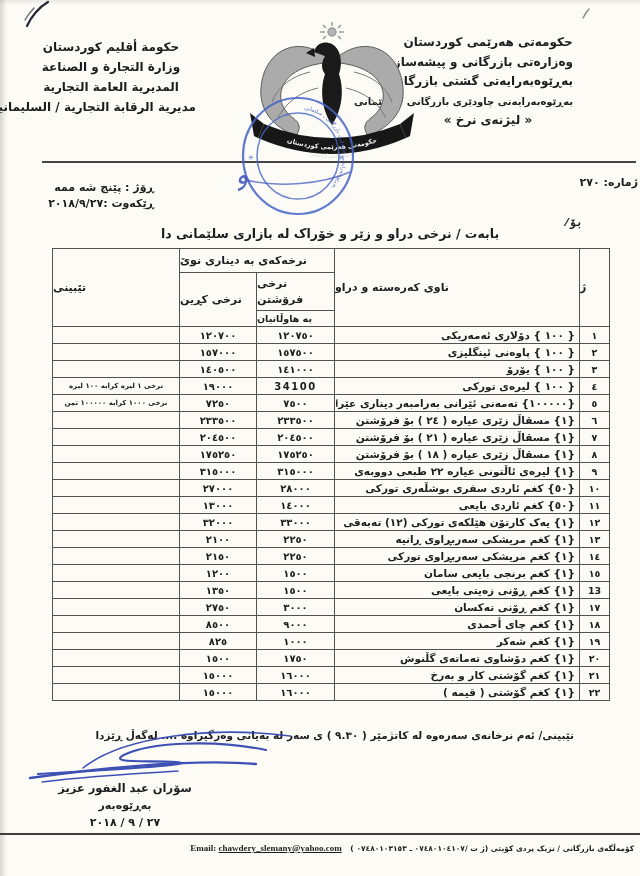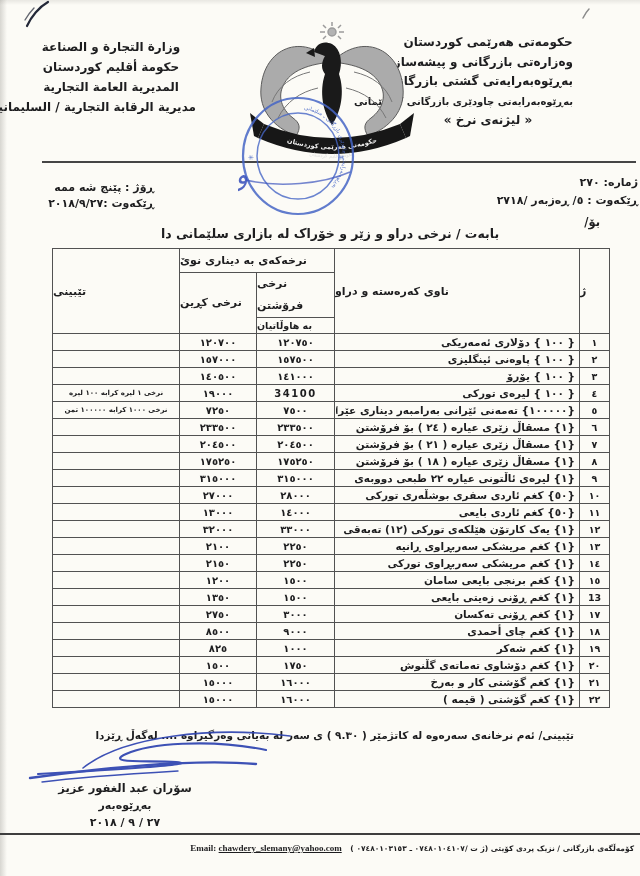--- a/index.html
+++ b/index.html
@@ -19,36 +19,36 @@
 
   .divider{position:absolute;left:42px;top:161px;width:594px;height:2px;background:#454545;z-index:1;}
 
   .emblem{position:absolute;left:250px;top:22px;width:165px;height:152px;z-index:2;}
   .stamp{position:absolute;left:238px;top:94px;width:130px;height:126px;z-index:3;}
 
   .meta-left{position:absolute;left:30px;top:180px;width:124px;direction:rtl;text-align:right;
         font-weight:bold;font-size:11px;line-height:16px;white-space:nowrap;}
   .meta-right{position:absolute;left:423px;top:174px;width:215px;direction:rtl;text-align:right;
         font-weight:bold;font-size:11px;line-height:18px;white-space:nowrap;}
-  .to-line{position:absolute;right:40px;top:215px;direction:rtl;font-weight:bold;font-size:11.5px;}
+  .to-line{position:absolute;right:57px;top:215px;direction:rtl;font-weight:bold;font-size:11.5px;font-family:Liberation Mono, monospace;}
 
   .doc-title{position:absolute;left:120px;top:226px;width:420px;text-align:center;direction:rtl;
         font-weight:bold;font-size:12.5px;white-space:nowrap;z-index:2;}
 
   
   .price-table{position:absolute;left:52px;top:248px;width:557px;border-collapse:collapse;
         table-layout:fixed;direction:rtl;z-index:2;}
   .price-table th,.price-table td{border:1px solid #525252;padding:0;overflow:hidden;}
   .w-no{width:30px}.w-item{width:245px}.w-sell{width:78px}.w-buy{width:77px}.w-notes{width:127px}
   .price-table thead th{font-weight:bold;text-align:left;vertical-align:middle;}
   .h1 th{height:23px;font-size:11px;}
   .th-no{font-size:12px;}
   .th-item{font-size:11.5px;}
   .th-notes{font-size:11.5px;}
-  .h2 th{height:37px;font-size:11px;line-height:22px;}
+  .h2 th{height:37px;font-size:11px;line-height:16px;}
   .h3 th{height:15px;font-size:9.5px;font-weight:bold;}
   .price-table tbody tr{height:17px;}
   .price-table tbody td{vertical-align:middle;font-weight:bold;}
   .price-table td.c0{text-align:center;font-size:9.5px;}
   .price-table td.c1{font-size:10.5px;padding:0 4px;white-space:nowrap;border-radius:7px;}
   .price-table td.c2,.price-table td.c3{text-align:center;font-size:10px;letter-spacing:1.5px;}
   .price-table td.c4{text-align:center;font-size:7px;white-space:nowrap;}
 
   .closing-note{position:absolute;right:66px;top:729px;direction:rtl;text-align:right;white-space:nowrap;
         font-weight:bold;font-size:10.5px;z-index:1;}
@@ -88,22 +88,22 @@
 
   <div class="header-right">
     <div>حكومه‌تی هه‌رێمی كوردستان</div>
     <div>وه‌زاره‌تی بازرگانی و پیشه‌سازی</div>
     <div>به‌ڕێوه‌به‌رایه‌تی گشتی بازرگانی</div>
     <div class="l3">به‌ڕێوه‌به‌رایه‌تی چاودێری بازرگانی / سلێمانی</div>
     <div>« لیژنه‌ی نرخ »</div>
   </div>
 
   <div class="header-left">
+    <div>حكومة أقليم كوردستان</div>
     <div>وزارة التجارة و الصناعة</div>
-    <div>حكومة أقليم كوردستان</div>
     <div>المديرية العامة التجارية</div>
     <div>مديرية الرقابة التجارية / السليمانية</div>
   </div>
 
   <div class="divider"></div>
 
   <svg class="emblem" viewBox="0 0 165 152">
     <g stroke="#9c9c9c" stroke-width="1.5" fill="#b3b3b3">
       <circle cx="82" cy="10" r="4"></circle>
       <path d="M82,0 L82,4 M73,3 L76,6 M91,3 L88,6 M70,10 L75,10 M94,10 L89,10 M73,17 L76,14 M91,17 L88,14" fill="none"></path>
@@ -141,21 +141,20 @@
     <text x="8" y="80" font-size="27" font-style="italic" fill="#3a52bd" opacity="0.88" transform="rotate(-10 60 66)" direction="rtl">وه‌رچوو</text>
     <path d="M8,86 C40,94 85,90 112,78" stroke="#3a52bd" stroke-width="1.5" fill="none" opacity="0.7"></path>
   </svg>
 
   <div class="meta-left">
     <div>ڕۆژ : پێنج شه ممه</div>
     <div>ڕێكه‌وت :٢٠١٨/٩/٢٧</div>
   </div>
   <div class="meta-right">
     <div>ژماره: ٢٧٠</div>
-    <div>ڕێكه‌وت : ٥/ ڕه‌زبه‌ر /٢٧١٨</div>
   </div>
   <div class="to-line">بۆ/</div>
 
   <div class="doc-title">بابه‌ت / نرخی دراو و زێر و خۆراک له بازاری سلێمانی دا</div>
 
   <table class="price-table">
     <colgroup>
       <col class="w-no">
         <col class="w-item">
         <col class="w-sell">

